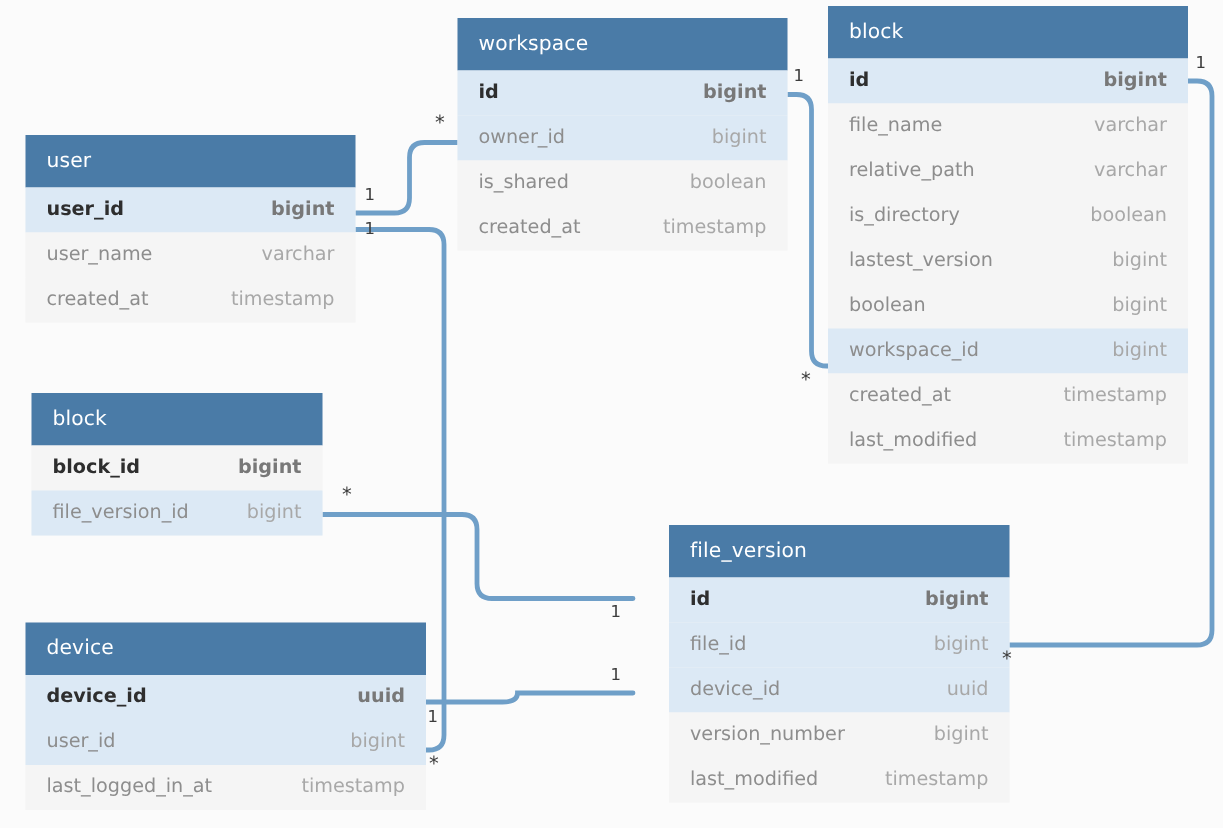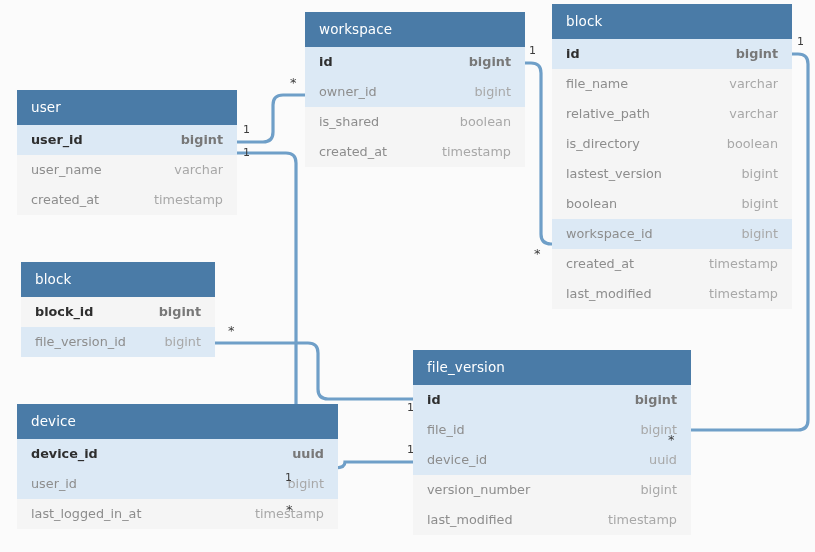--- a/index.html
+++ b/index.html
@@ -139,36 +139,36 @@
       <div class="entity-header">block</div>
       <div class="attr pk">
         <span class="nm">block_id</span>
         <span class="ty">bigint</span>
       </div>
       <div class="attr hl">
         <span class="nm">file_version_id</span>
         <span class="ty">bigint</span>
       </div>
     </div>
-    <div class="entity" style="left: 17px; top: 404px; width: 321px;">
+    <div class="entity" style="left: 17px; top: 415px; width: 267px;">
       <div class="entity-header">device</div>
       <div class="attr hl pk">
         <span class="nm">device_id</span>
         <span class="ty">uuid</span>
       </div>
       <div class="attr hl">
         <span class="nm">user_id</span>
         <span class="ty">bigint</span>
       </div>
       <div class="attr">
         <span class="nm">last_logged_in_at</span>
         <span class="ty">timestamp</span>
       </div>
     </div>
-    <div class="entity" style="left: 413px; top: 350px; width: 278px;">
+    <div class="entity" style="left: 446px; top: 350px; width: 227px;">
       <div class="entity-header">file_version</div>
       <div class="attr hl pk">
         <span class="nm">id</span>
         <span class="ty">bigint</span>
       </div>
       <div class="attr hl">
         <span class="nm">file_id</span>
         <span class="ty">bigint</span>
       </div>
       <div class="attr hl">

